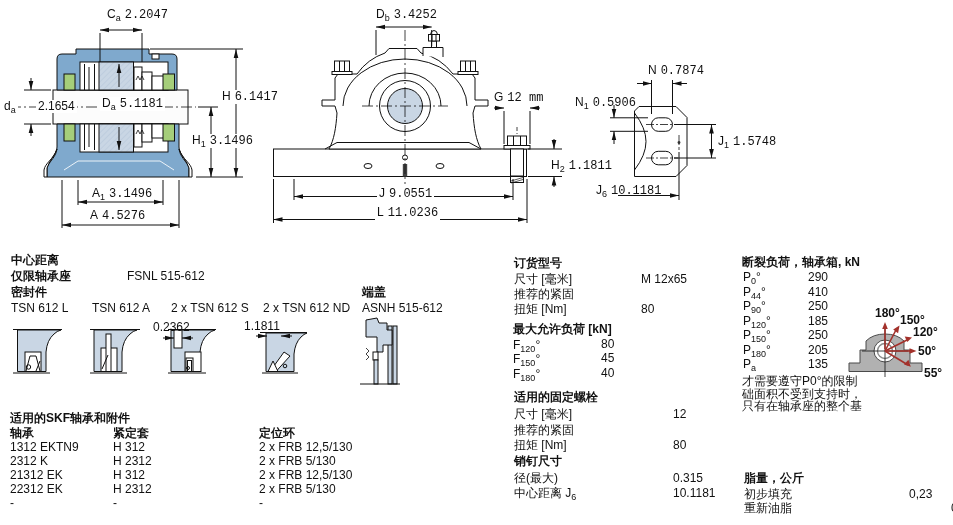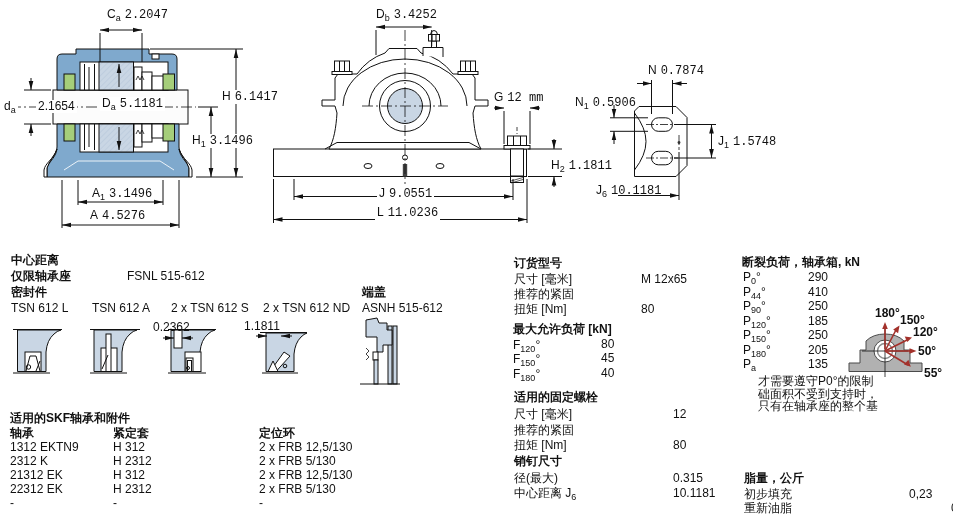--- a/index.html
+++ b/index.html
@@ -4,21 +4,21 @@
 <style>
   html,body{margin:0;padding:0;background:#fff;}
   .page{position:relative;width:953px;height:525px;background:#fff;overflow:hidden;
         font-family:"Liberation Sans",sans-serif;color:#111;}
   svg{position:absolute;left:0;top:0;}
   .t{position:absolute;font-size:12px;line-height:13px;white-space:nowrap;color:#111;}
   .b{font-weight:bold;}
   .bgw{background:#fff;padding:0 2px;}
   .t sub{font-size:9px;line-height:0;vertical-align:-2.5px;}
   .t .v{margin-left:4px;font-family:Liberation Mono, monospace;}
-  .note{line-height:12.5px;margin-left:16px;}
+  .note{line-height:12.5px;}
   .ang{position:absolute;font-size:12px;font-weight:bold;white-space:nowrap;color:#111;}
 </style>
 </head>
 <body>
 
 <div class="page">
 
 <svg width="953" height="250" viewBox="0 0 953 250">
   <defs>
     <marker id="aE" markerWidth="10" markerHeight="7" refX="9" refY="3" orient="auto" markerUnits="userSpaceOnUse">

